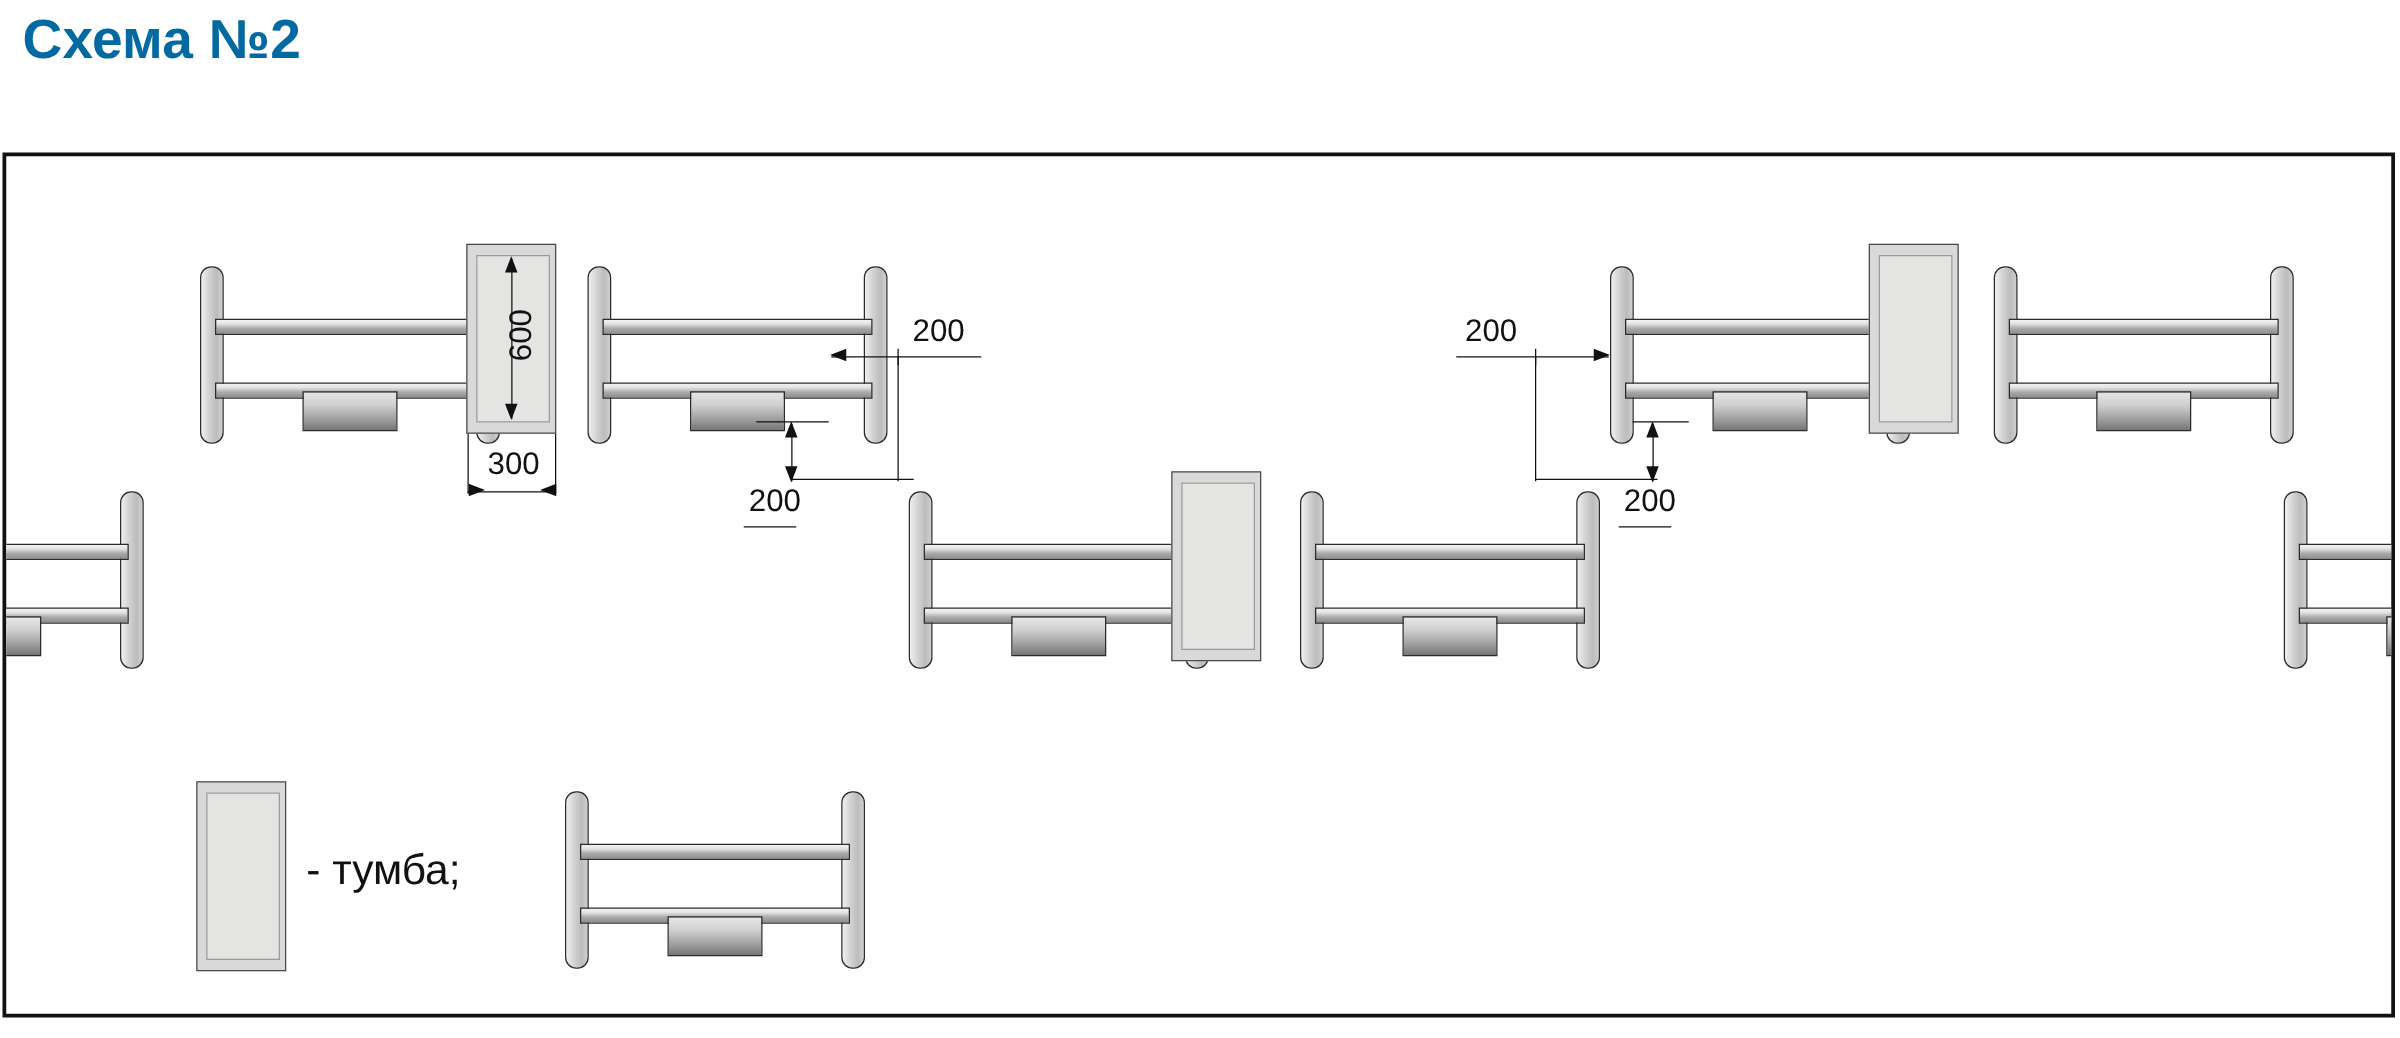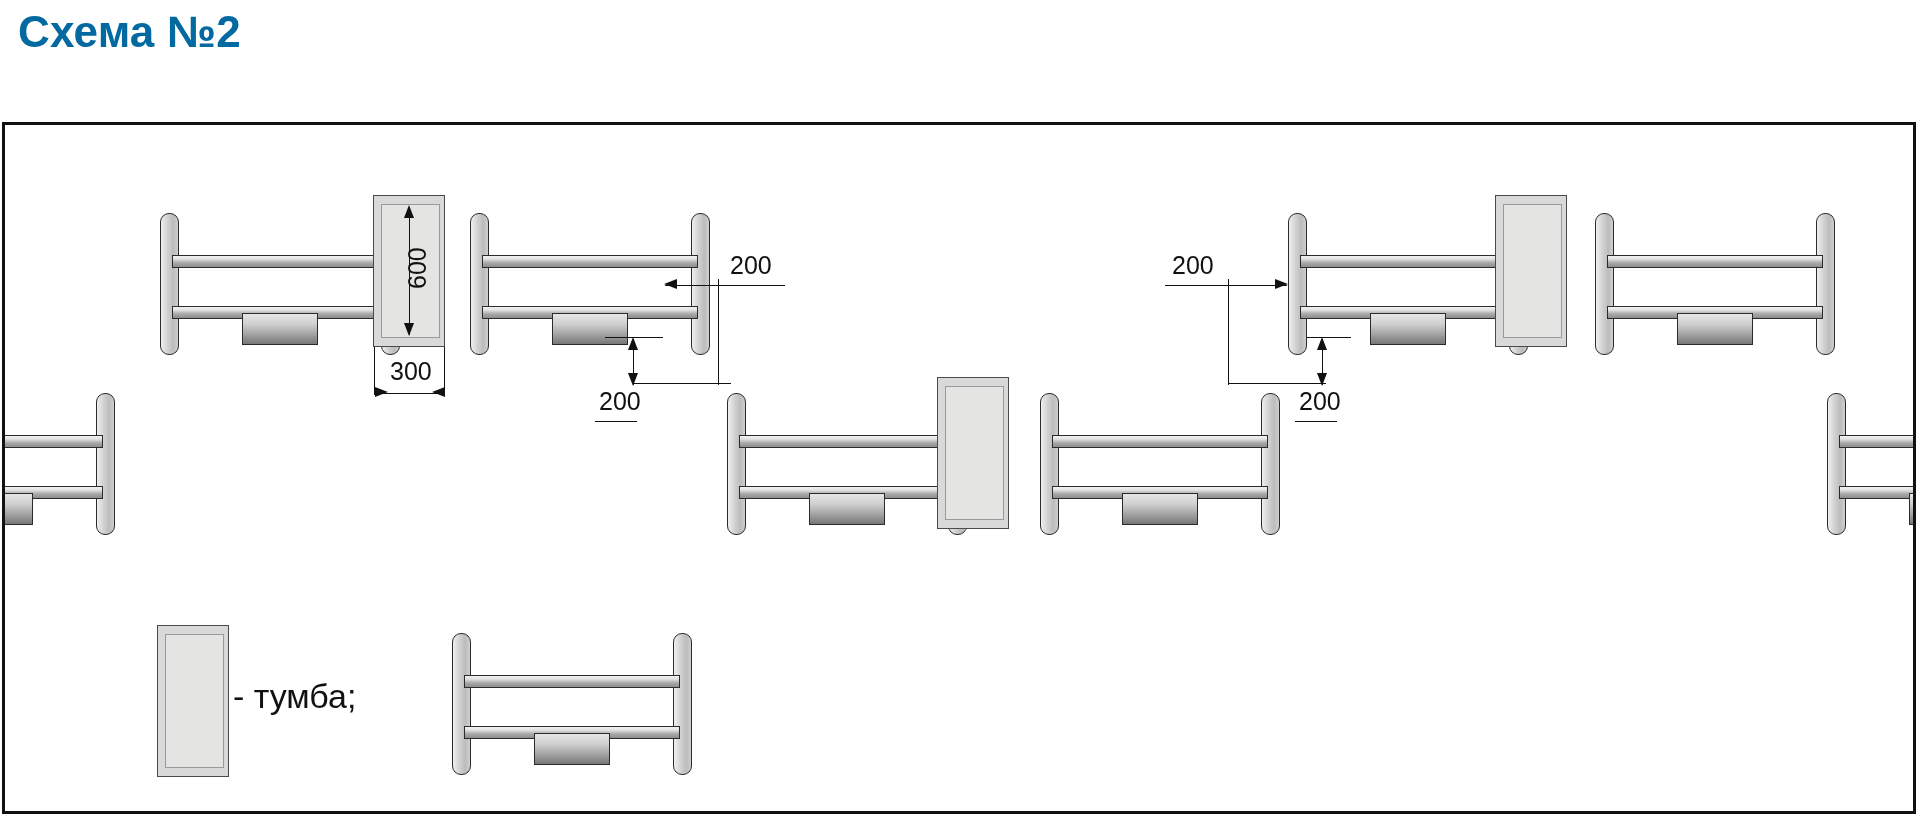--- a/index.html
+++ b/index.html
@@ -300,21 +300,21 @@
         <div class="post left"></div>
 
         <div class="bar top"></div>
         <div class="bar bottom"></div>
         <div class="base"></div>
       </div>
 
       <div class="ped" style="left:152px; top:500px;">
         <div class="inner"></div>
       </div>
-      <div class="legend-text" style="left:228px; top:551px;">- тумба;</div>
+      <div class="legend-text" style="left:240px; top:551px;">- тумба;</div>
 
       <div class="md" style="left:447px; top:508px;">
         <div class="post left"></div>
         <div class="post right"></div>
         <div class="bar top"></div>
         <div class="bar bottom"></div>
         <div class="base"></div>
       </div>
 
     </div>

